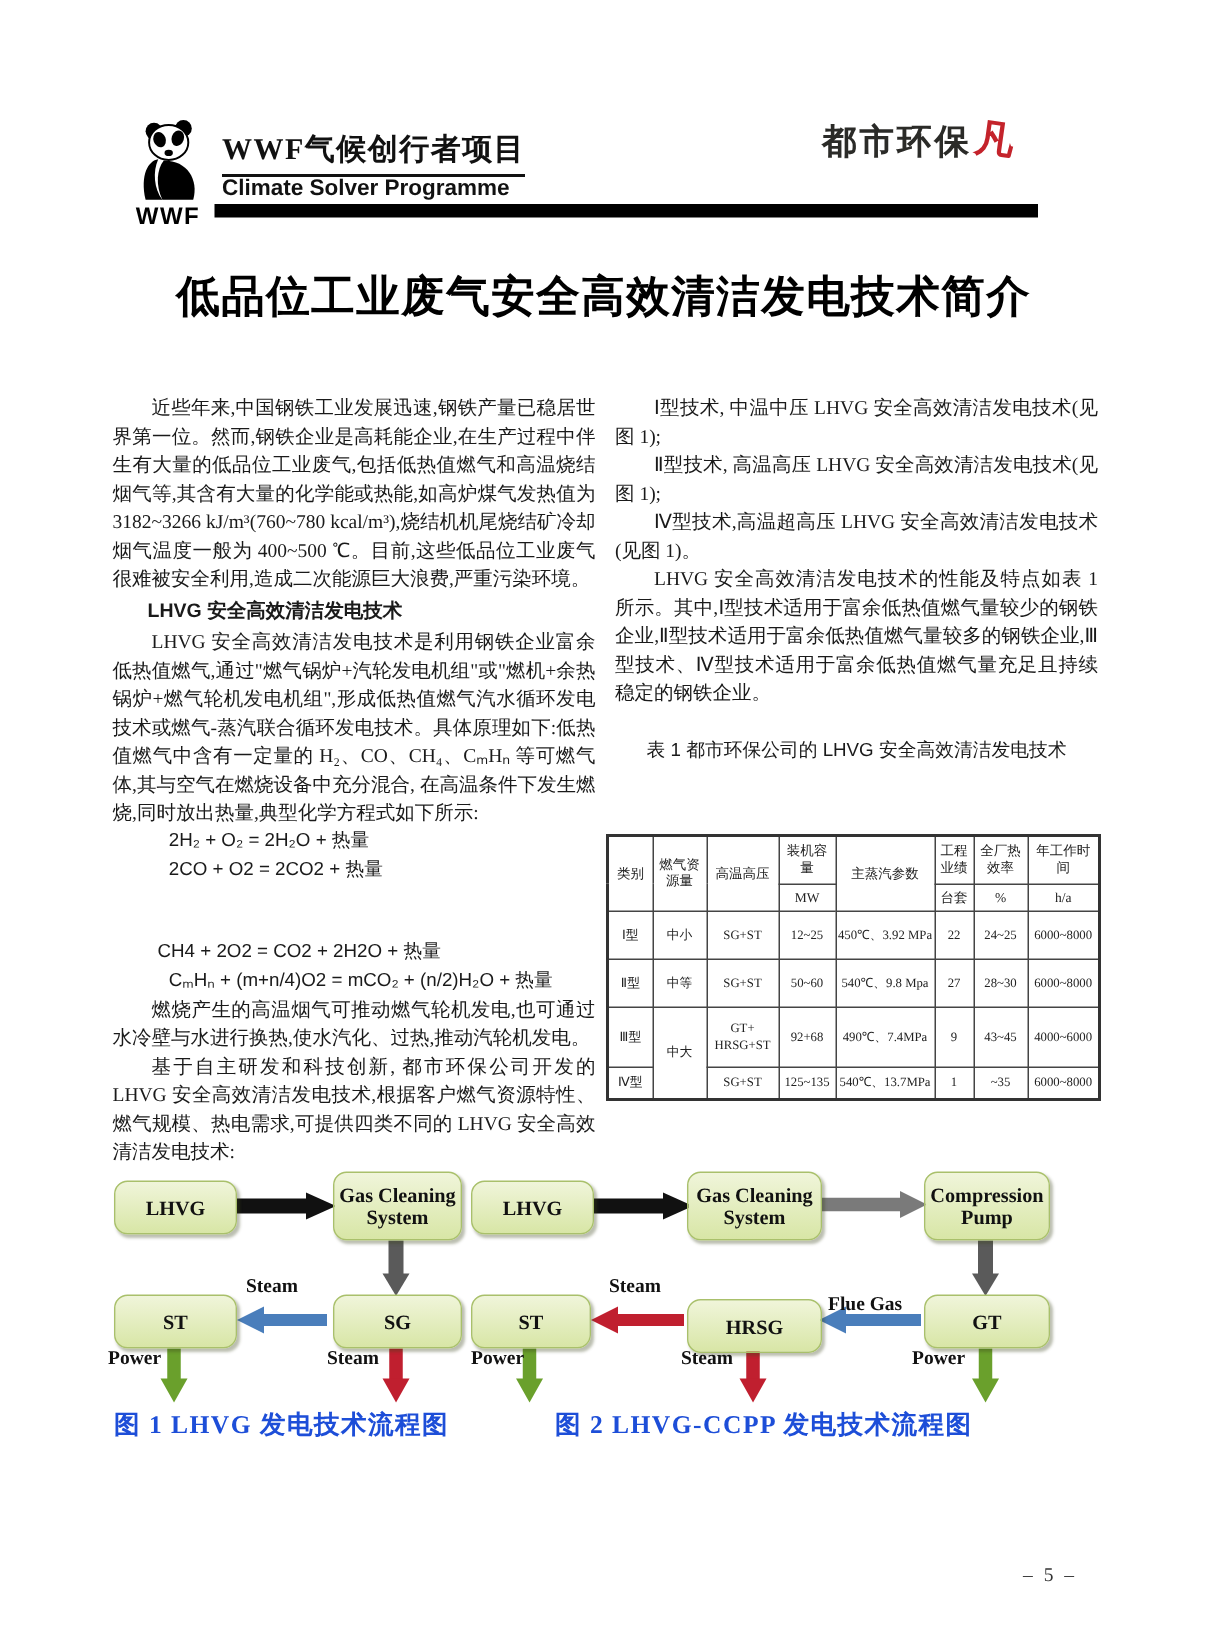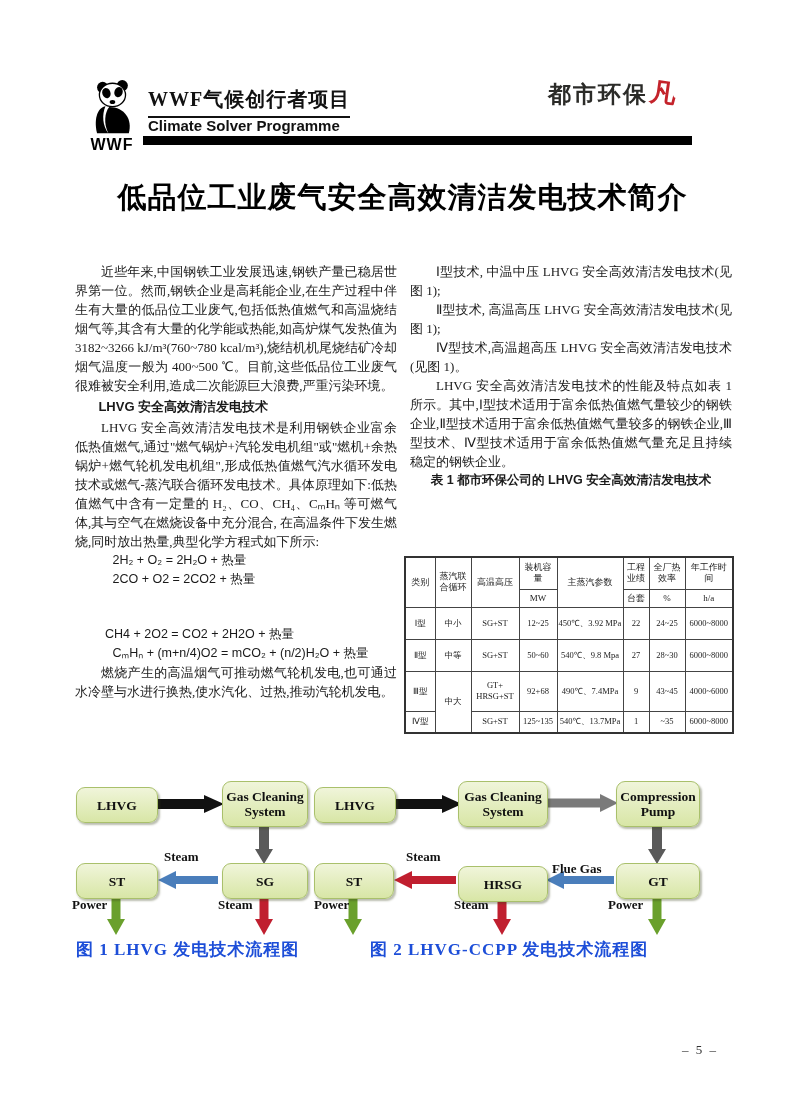--- a/index.html
+++ b/index.html
@@ -23,21 +23,21 @@
              font-size:29px;font-weight:bold;letter-spacing:1px;color:#000;}
 
   
   .col{position:absolute;top:262px;width:322px;font-size:13px;line-height:19px;text-align:justify;}
   .col-left{left:75px;}
   .col-right{left:410px;}
   .para{margin:0;text-indent:2em;}
   .sec-head{margin:2px 0 2px 0;text-indent:1.8em;font-weight:bold;
             font-family:"Liberation Sans", sans-serif;font-size:13px;}
   .eq{margin:0;text-indent:3em;text-align:left;font-family:"Liberation Sans", sans-serif;font-size:12.5px;}
-  .tbl-caption{margin:0 0 4px 0;text-align:center;font-weight:bold;
+  .tbl-caption{margin:20px 0 4px 0;text-align:center;font-weight:normal;
                font-family:"Liberation Sans", sans-serif;font-size:12.5px;text-indent:0;}
 
   
   .data-table{position:absolute;left:404px;top:556px;width:324px;border-collapse:collapse;
               font-size:8.5px;text-align:center;color:#222;table-layout:fixed;}
   .data-table td,.data-table th{border:1px solid #444;padding:1px 1px;font-weight:normal;line-height:11px;}
   .data-table{border:2px solid #333;}
   .data-table .hd{font-size:9px;}
 
   
@@ -83,20 +83,21 @@
 
   <div class="col col-left">
     <p class="para">近些年来,中国钢铁工业发展迅速,钢铁产量已稳居世界第一位。然而,钢铁企业是高耗能企业,在生产过程中伴生有大量的低品位工业废气,包括低热值燃气和高温烧结烟气等,其含有大量的化学能或热能,如高炉煤气发热值为 3182~3266 kJ/m³(760~780 kcal/m³),烧结机机尾烧结矿冷却烟气温度一般为 400~500 ℃。目前,这些低品位工业废气很难被安全利用,造成二次能源巨大浪费,严重污染环境。</p>
     <p class="sec-head">LHVG 安全高效清洁发电技术</p>
     <p class="para">LHVG 安全高效清洁发电技术是利用钢铁企业富余低热值燃气,通过"燃气锅炉+汽轮发电机组"或"燃机+余热锅炉+燃气轮机发电机组",形成低热值燃气汽水循环发电技术或燃气-蒸汽联合循环发电技术。具体原理如下:低热值燃气中含有一定量的 H₂、CO、CH₄、CₘHₙ 等可燃气体,其与空气在燃烧设备中充分混合, 在高温条件下发生燃烧,同时放出热量,典型化学方程式如下所示:</p>
     <p class="eq">2H₂ + O₂ = 2H₂O + 热量</p>
     <p class="eq">2CO + O2 = 2CO2 + 热量</p>
     <p class="eq" style="text-indent:2.4em;margin-top:36px;">CH4 + 2O2 = CO2 + 2H2O + 热量</p>
     <p class="eq">CₘHₙ + (m+n/4)O2 = mCO₂ + (n/2)H₂O + 热量</p>
     <p class="para">燃烧产生的高温烟气可推动燃气轮机发电,也可通过水冷壁与水进行换热,使水汽化、过热,推动汽轮机发电。</p>
+    <p class="para">基于自主研发和科技创新, 都市环保公司开发的 LHVG 安全高效清洁发电技术,根据客户燃气资源特性、燃气规模、热电需求,可提供四类不同的 LHVG 安全高效清洁发电技术:</p>
   </div>
 
   <div class="col col-right">
     <p class="para">Ⅰ型技术, 中温中压 LHVG 安全高效清洁发电技术(见图 1);</p>
     <p class="para">Ⅱ型技术, 高温高压 LHVG 安全高效清洁发电技术(见图 1);</p>
     <p class="para">Ⅳ型技术,高温超高压 LHVG 安全高效清洁发电技术(见图 1)。</p>
     <p class="para">LHVG 安全高效清洁发电技术的性能及特点如表 1 所示。其中,Ⅰ型技术适用于富余低热值燃气量较少的钢铁企业,Ⅱ型技术适用于富余低热值燃气量较多的钢铁企业,Ⅲ型技术、Ⅳ型技术适用于富余低热值燃气量充足且持续稳定的钢铁企业。</p>
     <p class="tbl-caption">表 1 都市环保公司的 LHVG 安全高效清洁发电技术</p>
   </div>
 
@@ -107,21 +108,21 @@
         <col style="width:48px">
         <col style="width:38px">
       <col style="width:66px">
         <col style="width:26px">
         <col style="width:36px">
         <col style="width:48px">
     </colgroup>
     <tbody>
         <tr style="height:32px">
       <th class="hd" rowspan="2">类别</th>
-      <th class="hd" rowspan="2">蒸汽联合循环</th>
+      <th class="hd" rowspan="2">燃气资源量</th>
       <th class="hd" rowspan="2">高温高压</th>
       <th class="hd">装机容量</th>
       <th class="hd" rowspan="2">主蒸汽参数</th>
       <th class="hd">工程业绩</th>
       <th class="hd">全厂热效率</th>
       <th class="hd">年工作时间</th>
     </tr>
     <tr style="height:18px">
       <th class="hd">MW</th>
       <th class="hd">台套</th>

